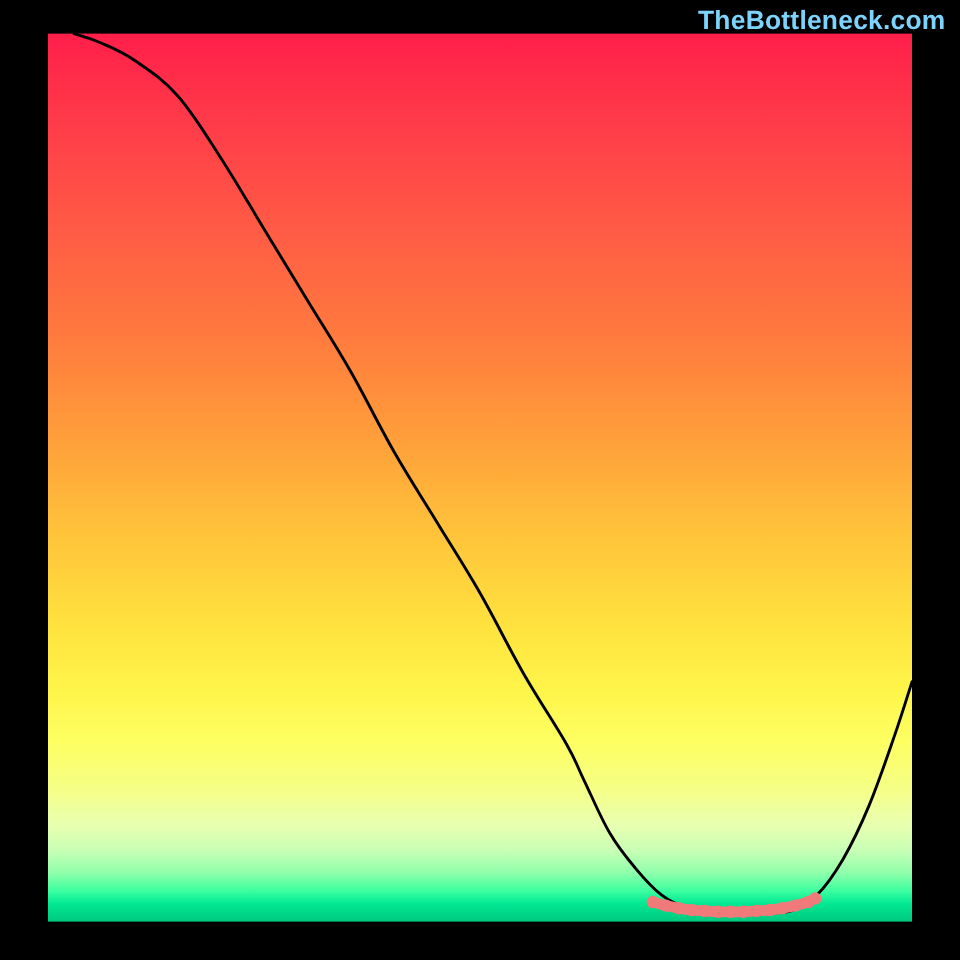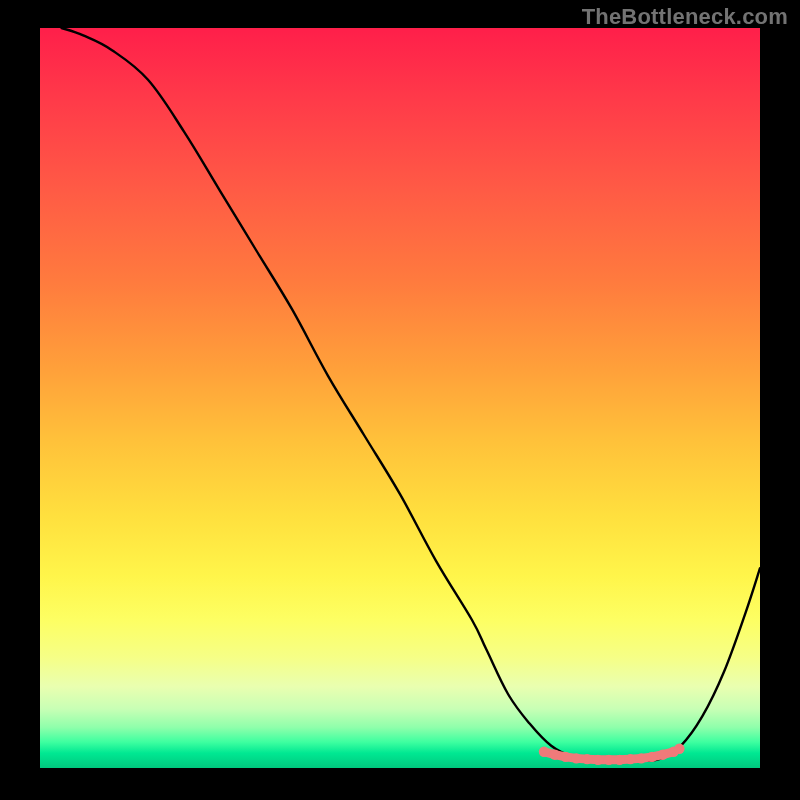--- a/index.html
+++ b/index.html
@@ -16,21 +16,21 @@
     width: 800px;
     height: 800px;
     background: #000;
   }
   .watermark {
     position: absolute;
     top: 4px;
     right: 12px;
     font-size: 22px;
     font-weight: 600;
-    color: #737373;
+    color: #7dd3fc;
     letter-spacing: 0.2px;
     z-index: 10;
   }
   .plot {
     position: absolute;
     left: 40px;
     top: 28px;
     width: 720px;
     height: 740px;
     

